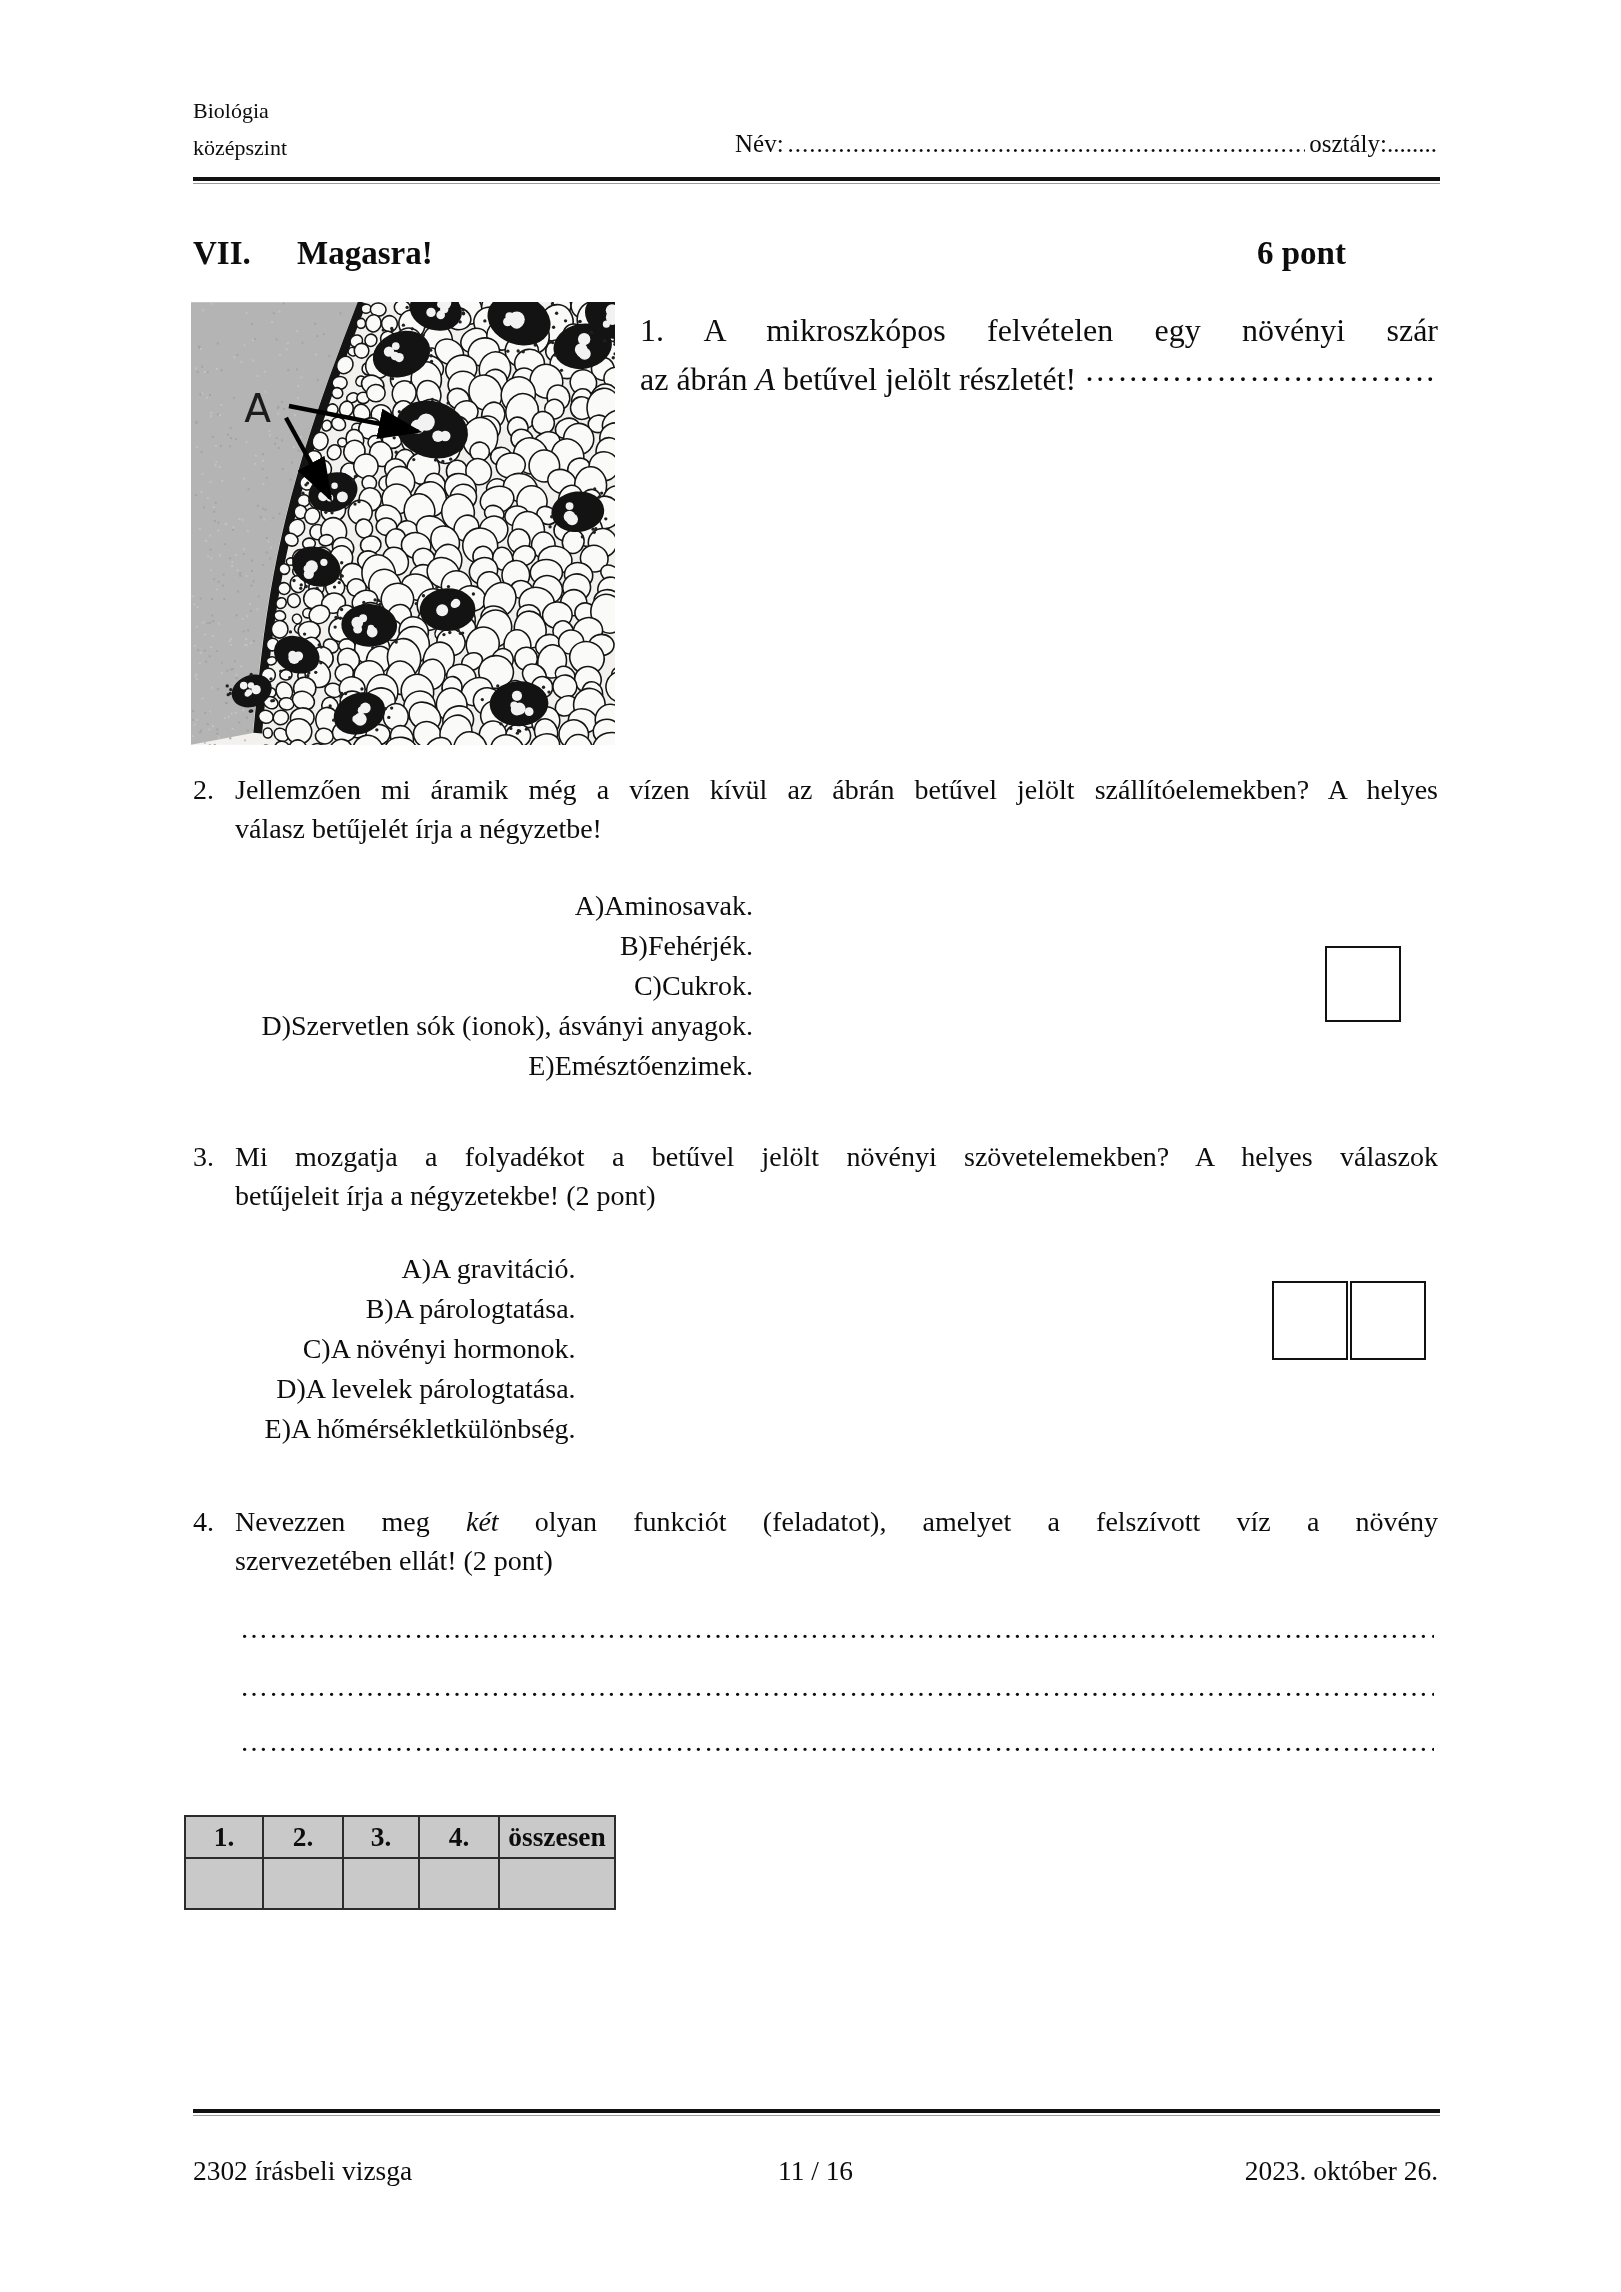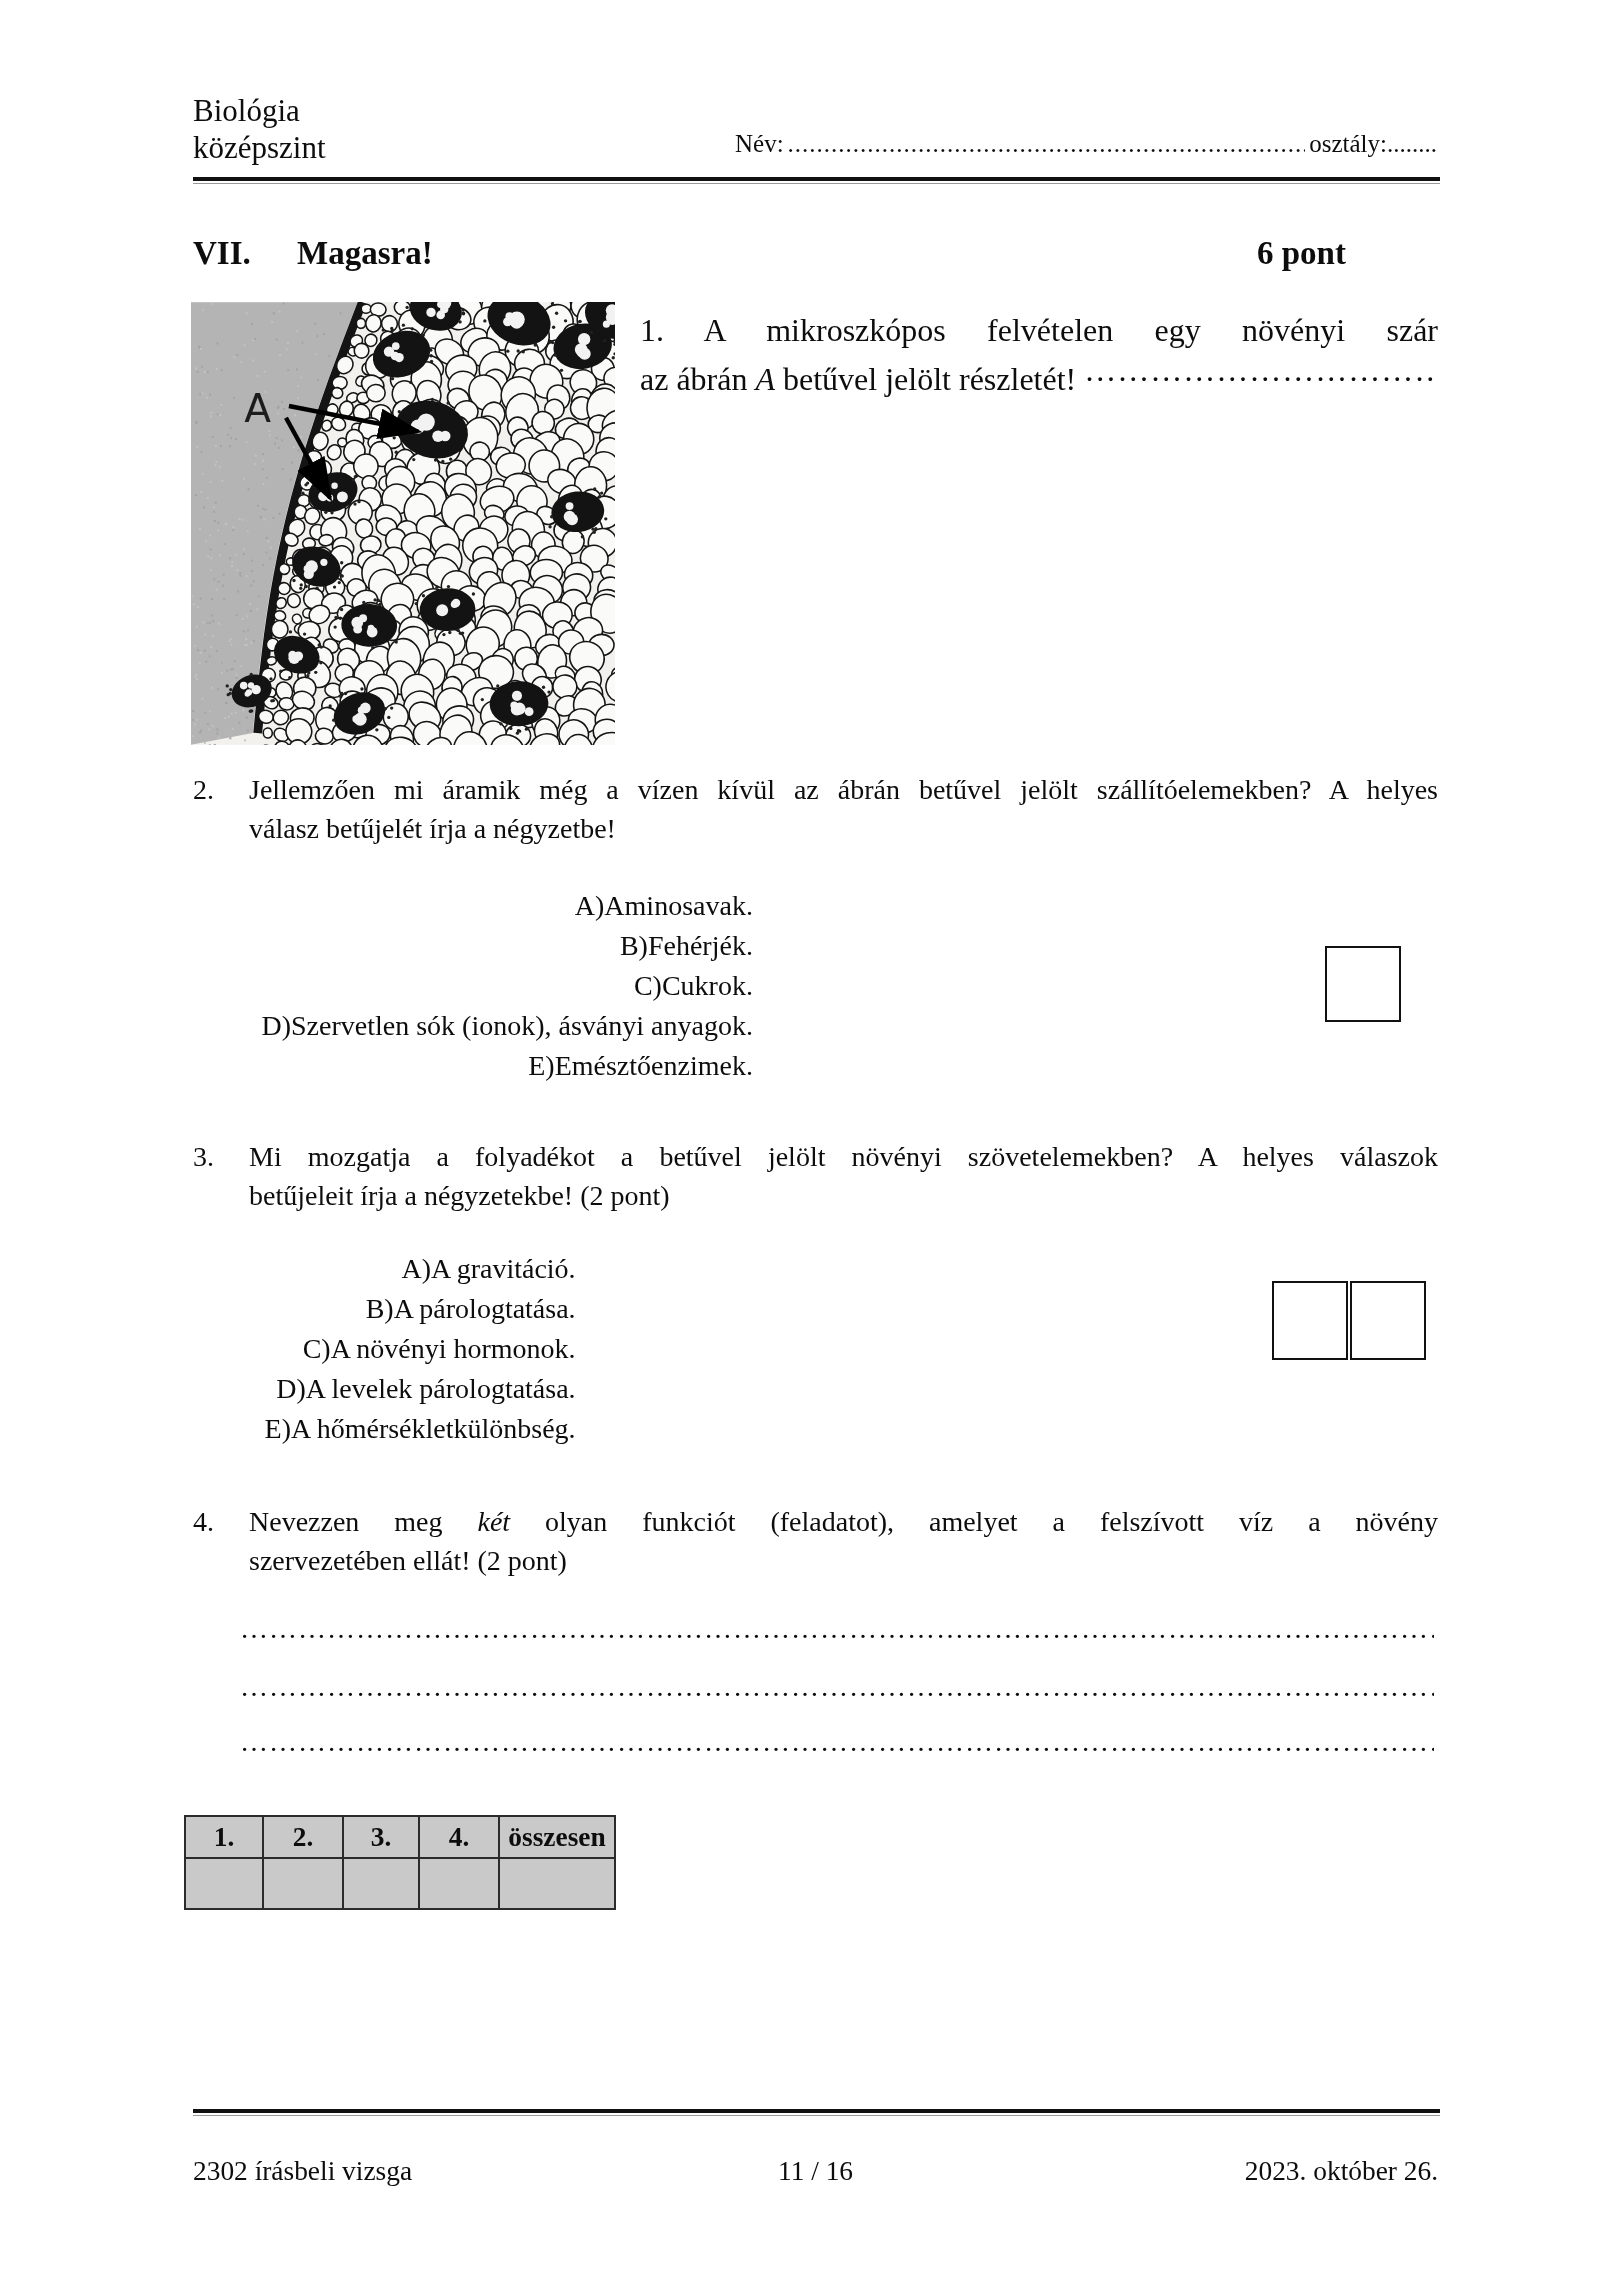--- a/index.html
+++ b/index.html
@@ -1,29 +1,29 @@
 <!DOCTYPE html>
 <html><head>
 <meta charset="utf-8">
 <style>
   html,body{margin:0;padding:0;background:#777;}
   .page{position:relative;width:1621px;height:2293px;margin:0 auto;background:#ffffff;
         font-family:"Liberation Serif",serif;color:#0d0d0d;overflow:hidden;}
   .abs{position:absolute;}
-  .fs28{font-size:31px;line-height:37px;}
+  .fs28{font-size:22px;line-height:37px;}
   .bold{font-weight:bold;}
   .jl{text-align:justify;text-align-last:justify;}
   .rule{position:absolute;left:193px;width:1247px;height:3.9px;background:#111;}
   .rule::after{content:"";position:absolute;left:0;right:0;top:5.9px;height:1px;background:#9a9a9a;}
   .nameline{left:735px;top:127px;width:703px;display:flex;font-size:25px;line-height:33px;}
   .dotfill{flex:1;overflow:hidden;white-space:nowrap;letter-spacing:1px;margin:0 3.9px;}
   .dotclip{display:inline-block;overflow:hidden;white-space:nowrap;vertical-align:baseline;}
   .qblock{width:1245px;font-size:28px;line-height:39px;}
   .qnum{position:absolute;left:0;top:0;}
-  .qtext{margin-left:56px;}
+  .qtext{margin-left:42px;}
   .optrow{height:40px;white-space:nowrap;font-size:28px;text-align:right;}
   .optletter{display:inline-block;width:48px;}
   .answer-box{position:absolute;width:72px;height:72px;border:2.9px solid #111;background:#fff;}
   .ansline{position:absolute;left:240px;width:1194px;height:43px;font-size:28px;line-height:43px;
            overflow:hidden;white-space:nowrap;letter-spacing:1px;}
   table.score{border-collapse:collapse;}
   table.score th,table.score td{border:2px solid #2b2b2b;background:#c9c9c9;
       font-family:"Liberation Serif",serif;font-size:27.4px;text-align:center;padding:0;}
   table.score th{height:40px;font-weight:bold;}
   table.score td{height:49px;}

